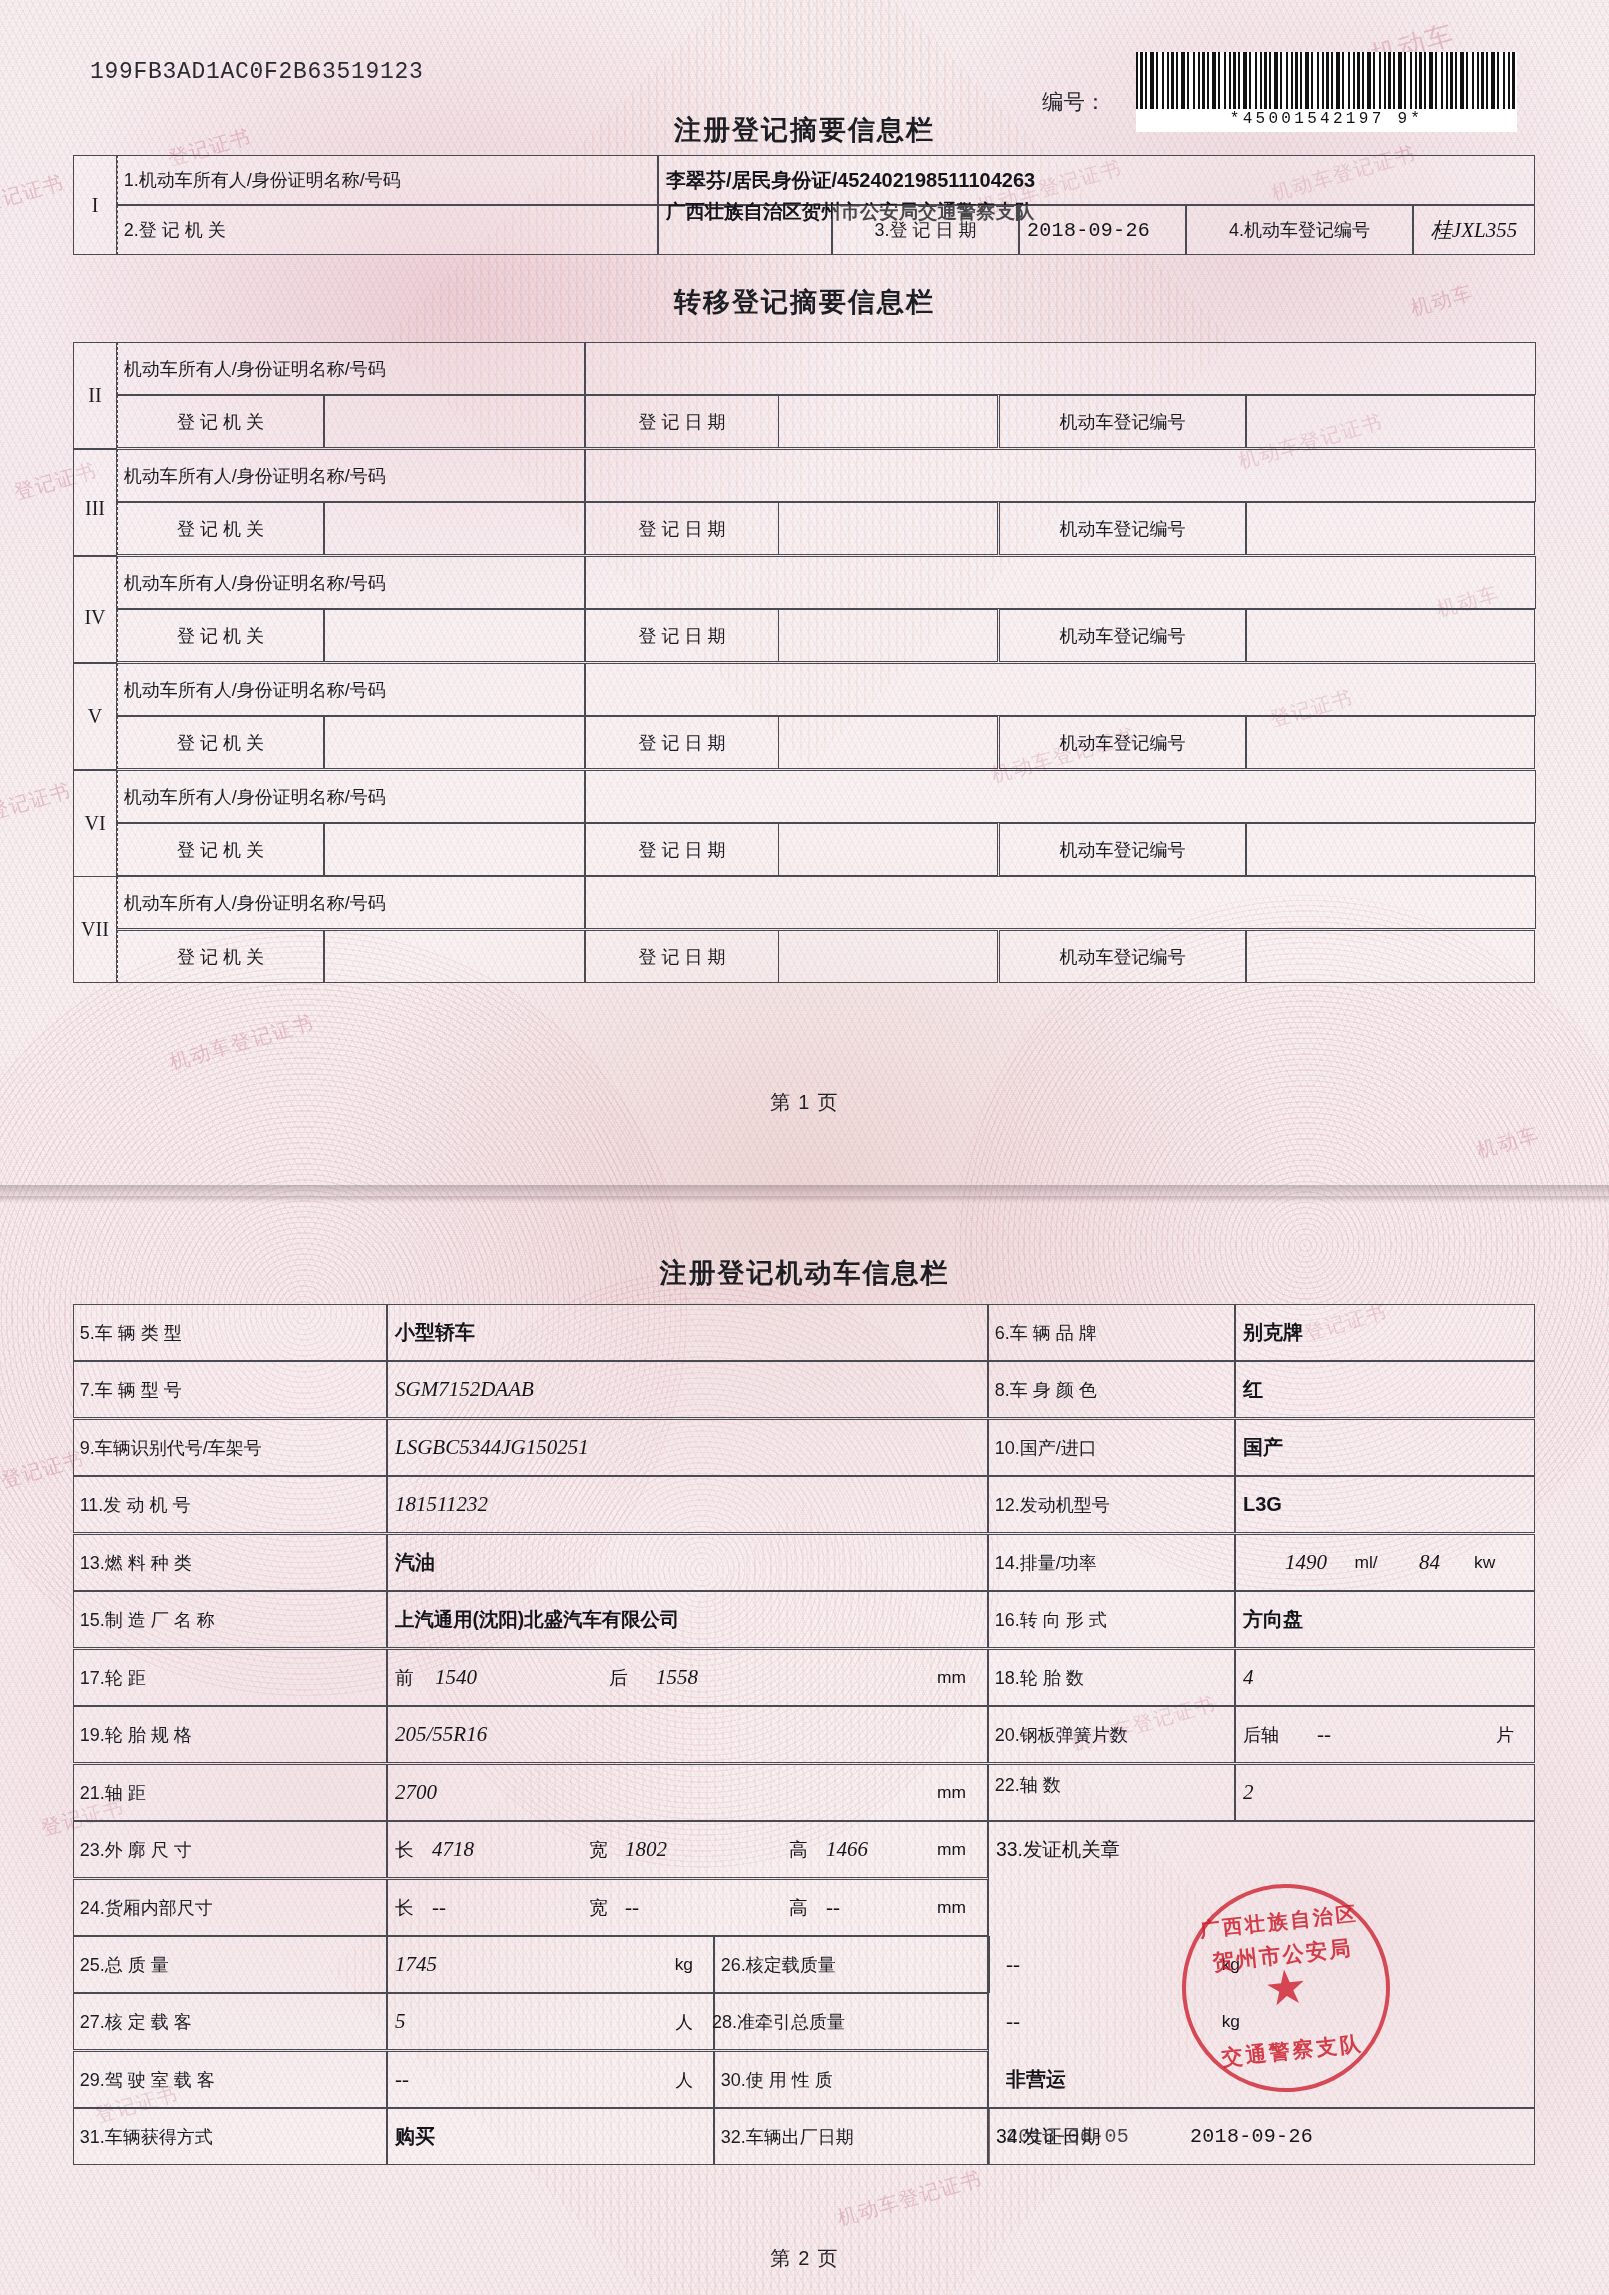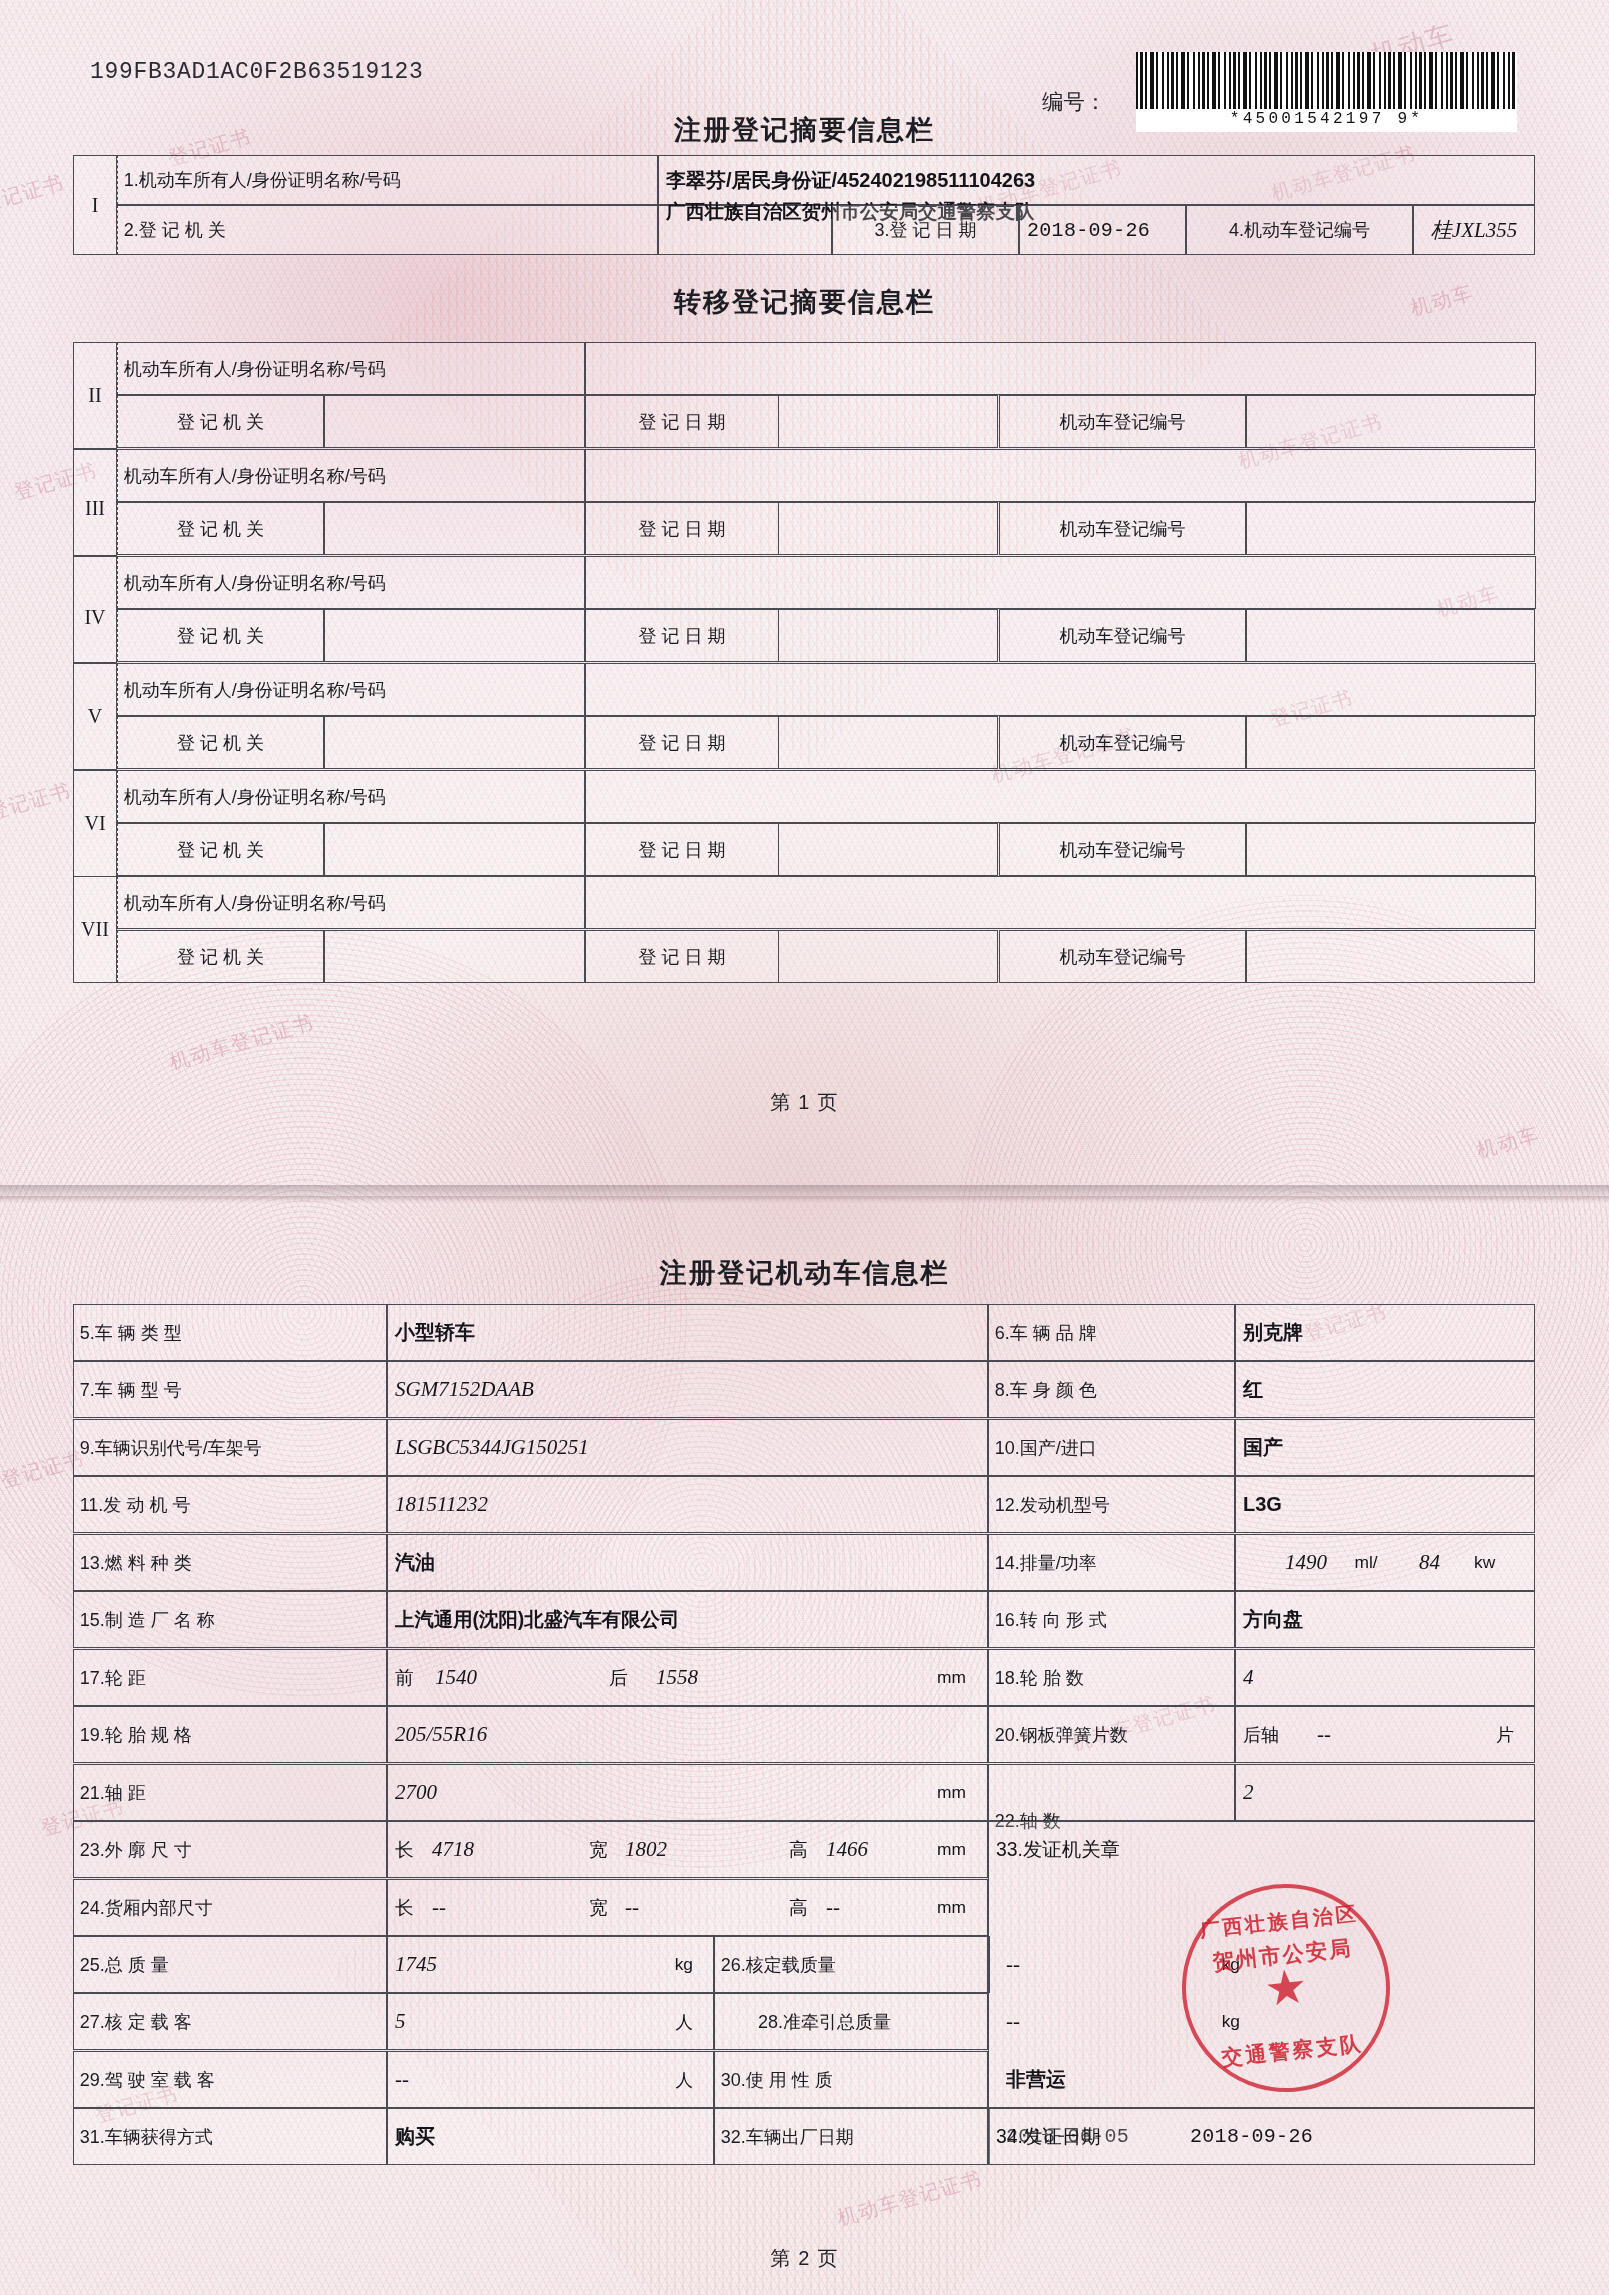--- a/index.html
+++ b/index.html
@@ -484,21 +484,21 @@
       <div class="cell" style="left: 1162px; top: 402px; width: 300px; height: 57px;"></div>
       <div class="value" style="left: 1162px; top: 402px; width: 73px; height: 57px;;font-size:18px;justify-content:flex-start">后轴</div>
       <div class="value hand" style="left: 1236px; top: 402px; width: 80px; height: 57px;">--</div>
       <div class="value" style="left: 1396px; top: 402px; width: 53px; height: 57px;;font-size:18px;justify-content:flex-end">片</div>
       <div class="cell" style="left: 0px; top: 460px; width: 314px; height: 57px;"></div>
       <div class="cellTxt" style="left: 0px; top: 460px; width: 314px; height: 57px;">21.轴        距</div>
       <div class="cell" style="left: 314px; top: 460px; width: 601px; height: 57px;"></div>
       <div class="value hand" style="left: 314px; top: 460px; width: 200px; height: 57px;">2700</div>
       <div class="value" style="left: 828px; top: 460px; width: 73px; height: 57px;;font-size:17.4px;justify-content:flex-end">mm</div>
       <div class="cell" style="left: 915px; top: 460px; width: 247px; height: 57px;"></div>
-      <div class="cellTxt" style="left: 915px; top: 488px; width: 258px; height: 57px;">22.轴        数</div>
+      <div class="cellTxt" style="left: 915px; top: 452px; width: 258px; height: 57px;">22.轴        数</div>
       <div class="cell" style="left: 1162px; top: 460px; width: 300px; height: 57px;"></div>
       <div class="value hand" style="left: 1162px; top: 460px; width: 300px; height: 57px;">2</div>
       <div class="cell" style="left: 0px; top: 517px; width: 314px; height: 57px;"></div>
       <div class="cellTxt" style="left: 0px; top: 517px; width: 314px; height: 57px;">23.外 廓 尺 寸</div>
       <div class="cell" style="left: 314px; top: 517px; width: 601px; height: 57px;"></div>
       <div class="value" style="left: 314px; top: 517px; width: 47px; height: 57px;;font-size:18.7px;justify-content:flex-start">长</div>
       <div class="value hand" style="left: 351px; top: 517px; width: 134px; height: 57px;">4718</div>
       <div class="value" style="left: 508px; top: 517px; width: 47px; height: 57px;;font-size:18.7px">宽</div>
       <div class="value hand" style="left: 544px; top: 517px; width: 134px; height: 57px;">1802</div>
       <div class="value" style="left: 708px; top: 517px; width: 47px; height: 57px;;font-size:18.7px">高</div>
@@ -525,21 +525,21 @@
       <div class="cellTxt" style="left: 641px; top: 632px; width: 274px; height: 57px;">26.核定载质量</div>
       <div class="cell" style="left: 915px; top: 632px; width: 0px; height: 57px;"></div>
       <div class="value hand" style="left: 925px; top: 632px; width: 200px; height: 57px;">--</div>
       <div class="value" style="left: 1102px; top: 632px; width: 73px; height: 57px;;font-size:17.4px;justify-content:flex-end">kg</div>
       <div class="cell" style="left: 0px; top: 689px; width: 314px; height: 57px;"></div>
       <div class="cellTxt" style="left: 0px; top: 689px; width: 314px; height: 57px;">27.核 定 载 客</div>
       <div class="cell" style="left: 314px; top: 689px; width: 327px; height: 57px;"></div>
       <div class="value hand" style="left: 314px; top: 689px; width: 200px; height: 57px;">5</div>
       <div class="value" style="left: 568px; top: 689px; width: 60px; height: 57px;;font-size:17.4px;justify-content:flex-end">人</div>
       <div class="cell" style="left: 641px; top: 689px; width: 274px; height: 57px;"></div>
-      <div class="cellTxt" style="left: 669px; top: 689px; width: 234px; height: 57px; padding-left: 16px;">28.准牵引总质量</div>
+      <div class="cellTxt" style="left: 623px; top: 689px; width: 234px; height: 57px; padding-left: 16px;">28.准牵引总质量</div>
       <div class="value hand" style="left: 925px; top: 689px; width: 200px; height: 57px;">--</div>
       <div class="value" style="left: 1102px; top: 689px; width: 73px; height: 57px;;font-size:17.4px;justify-content:flex-end">kg</div>
       <div class="cell" style="left: 0px; top: 747px; width: 314px; height: 57px;"></div>
       <div class="cellTxt" style="left: 0px; top: 747px; width: 314px; height: 57px;">29.驾 驶 室 载 客</div>
       <div class="cell" style="left: 314px; top: 747px; width: 327px; height: 57px;"></div>
       <div class="value hand" style="left: 314px; top: 747px; width: 200px; height: 57px;">--</div>
       <div class="value" style="left: 568px; top: 747px; width: 60px; height: 57px;;font-size:17.4px;justify-content:flex-end">人</div>
       <div class="cell" style="left: 641px; top: 747px; width: 274px; height: 57px;"></div>
       <div class="cellTxt" style="left: 641px; top: 747px; width: 274px; height: 57px;">30.使 用 性 质</div>
       <div class="value bold" style="left: 925px; top: 747px; width: 220px; height: 57px;">非营运</div>

